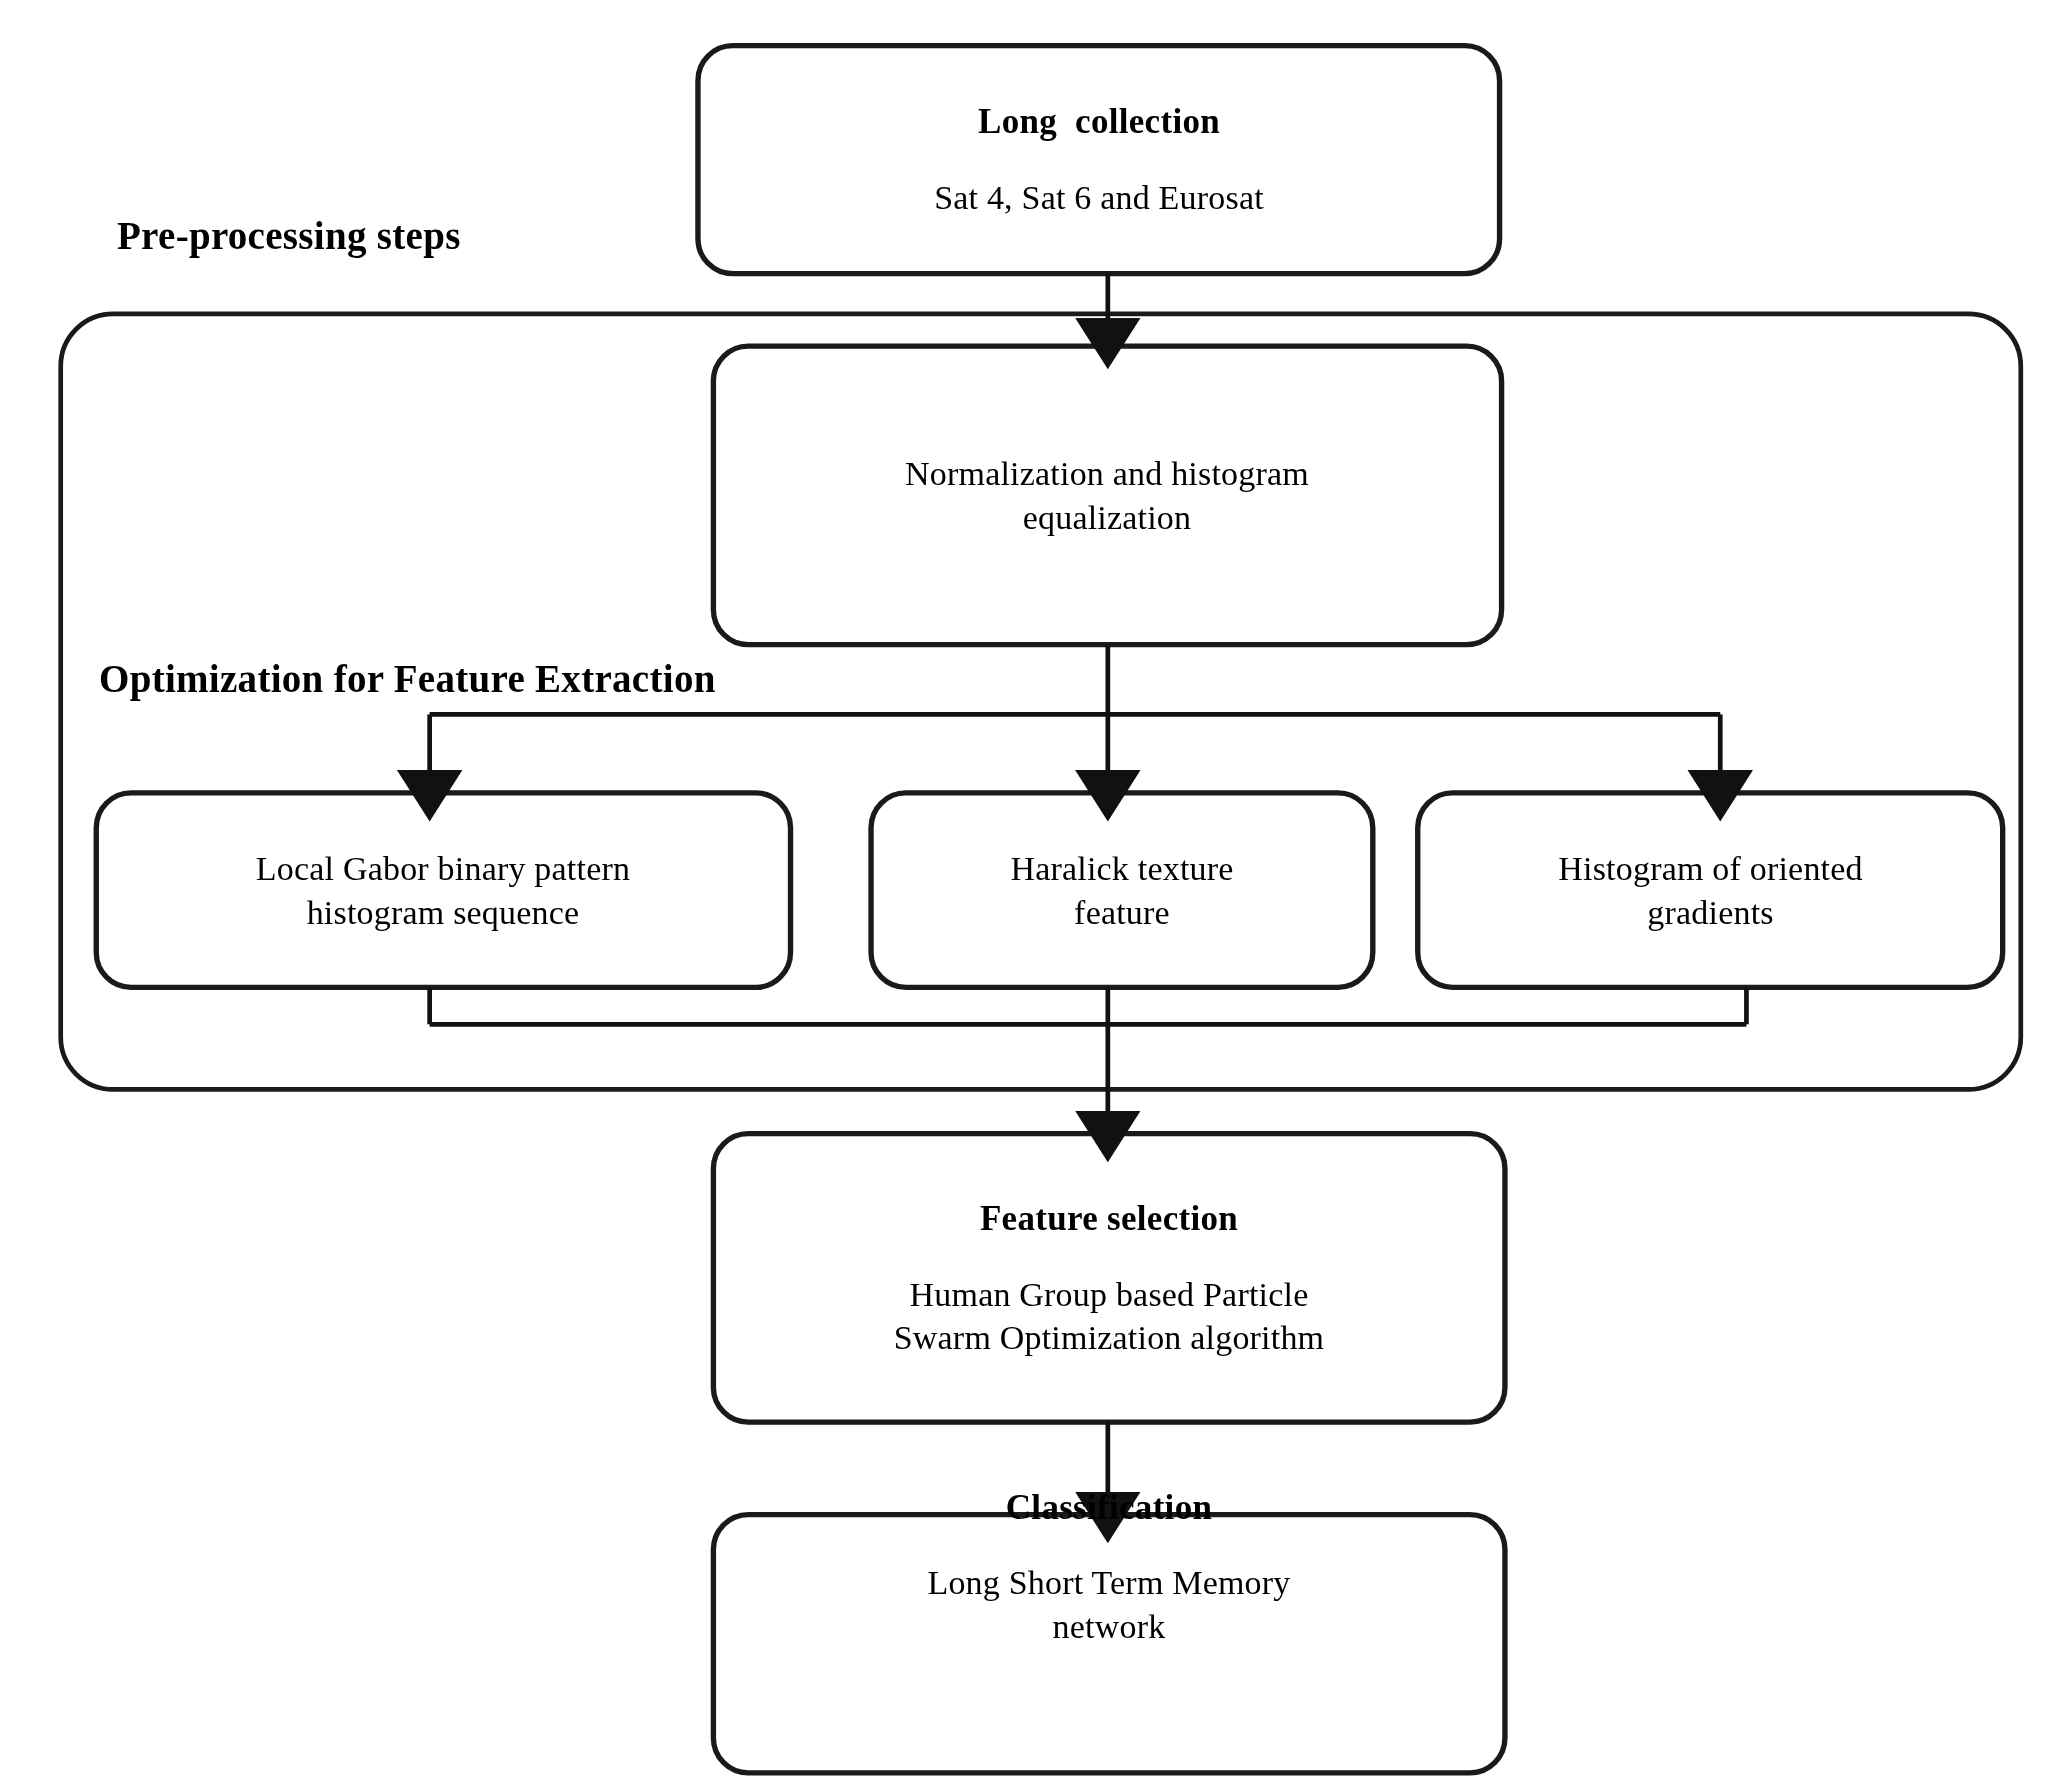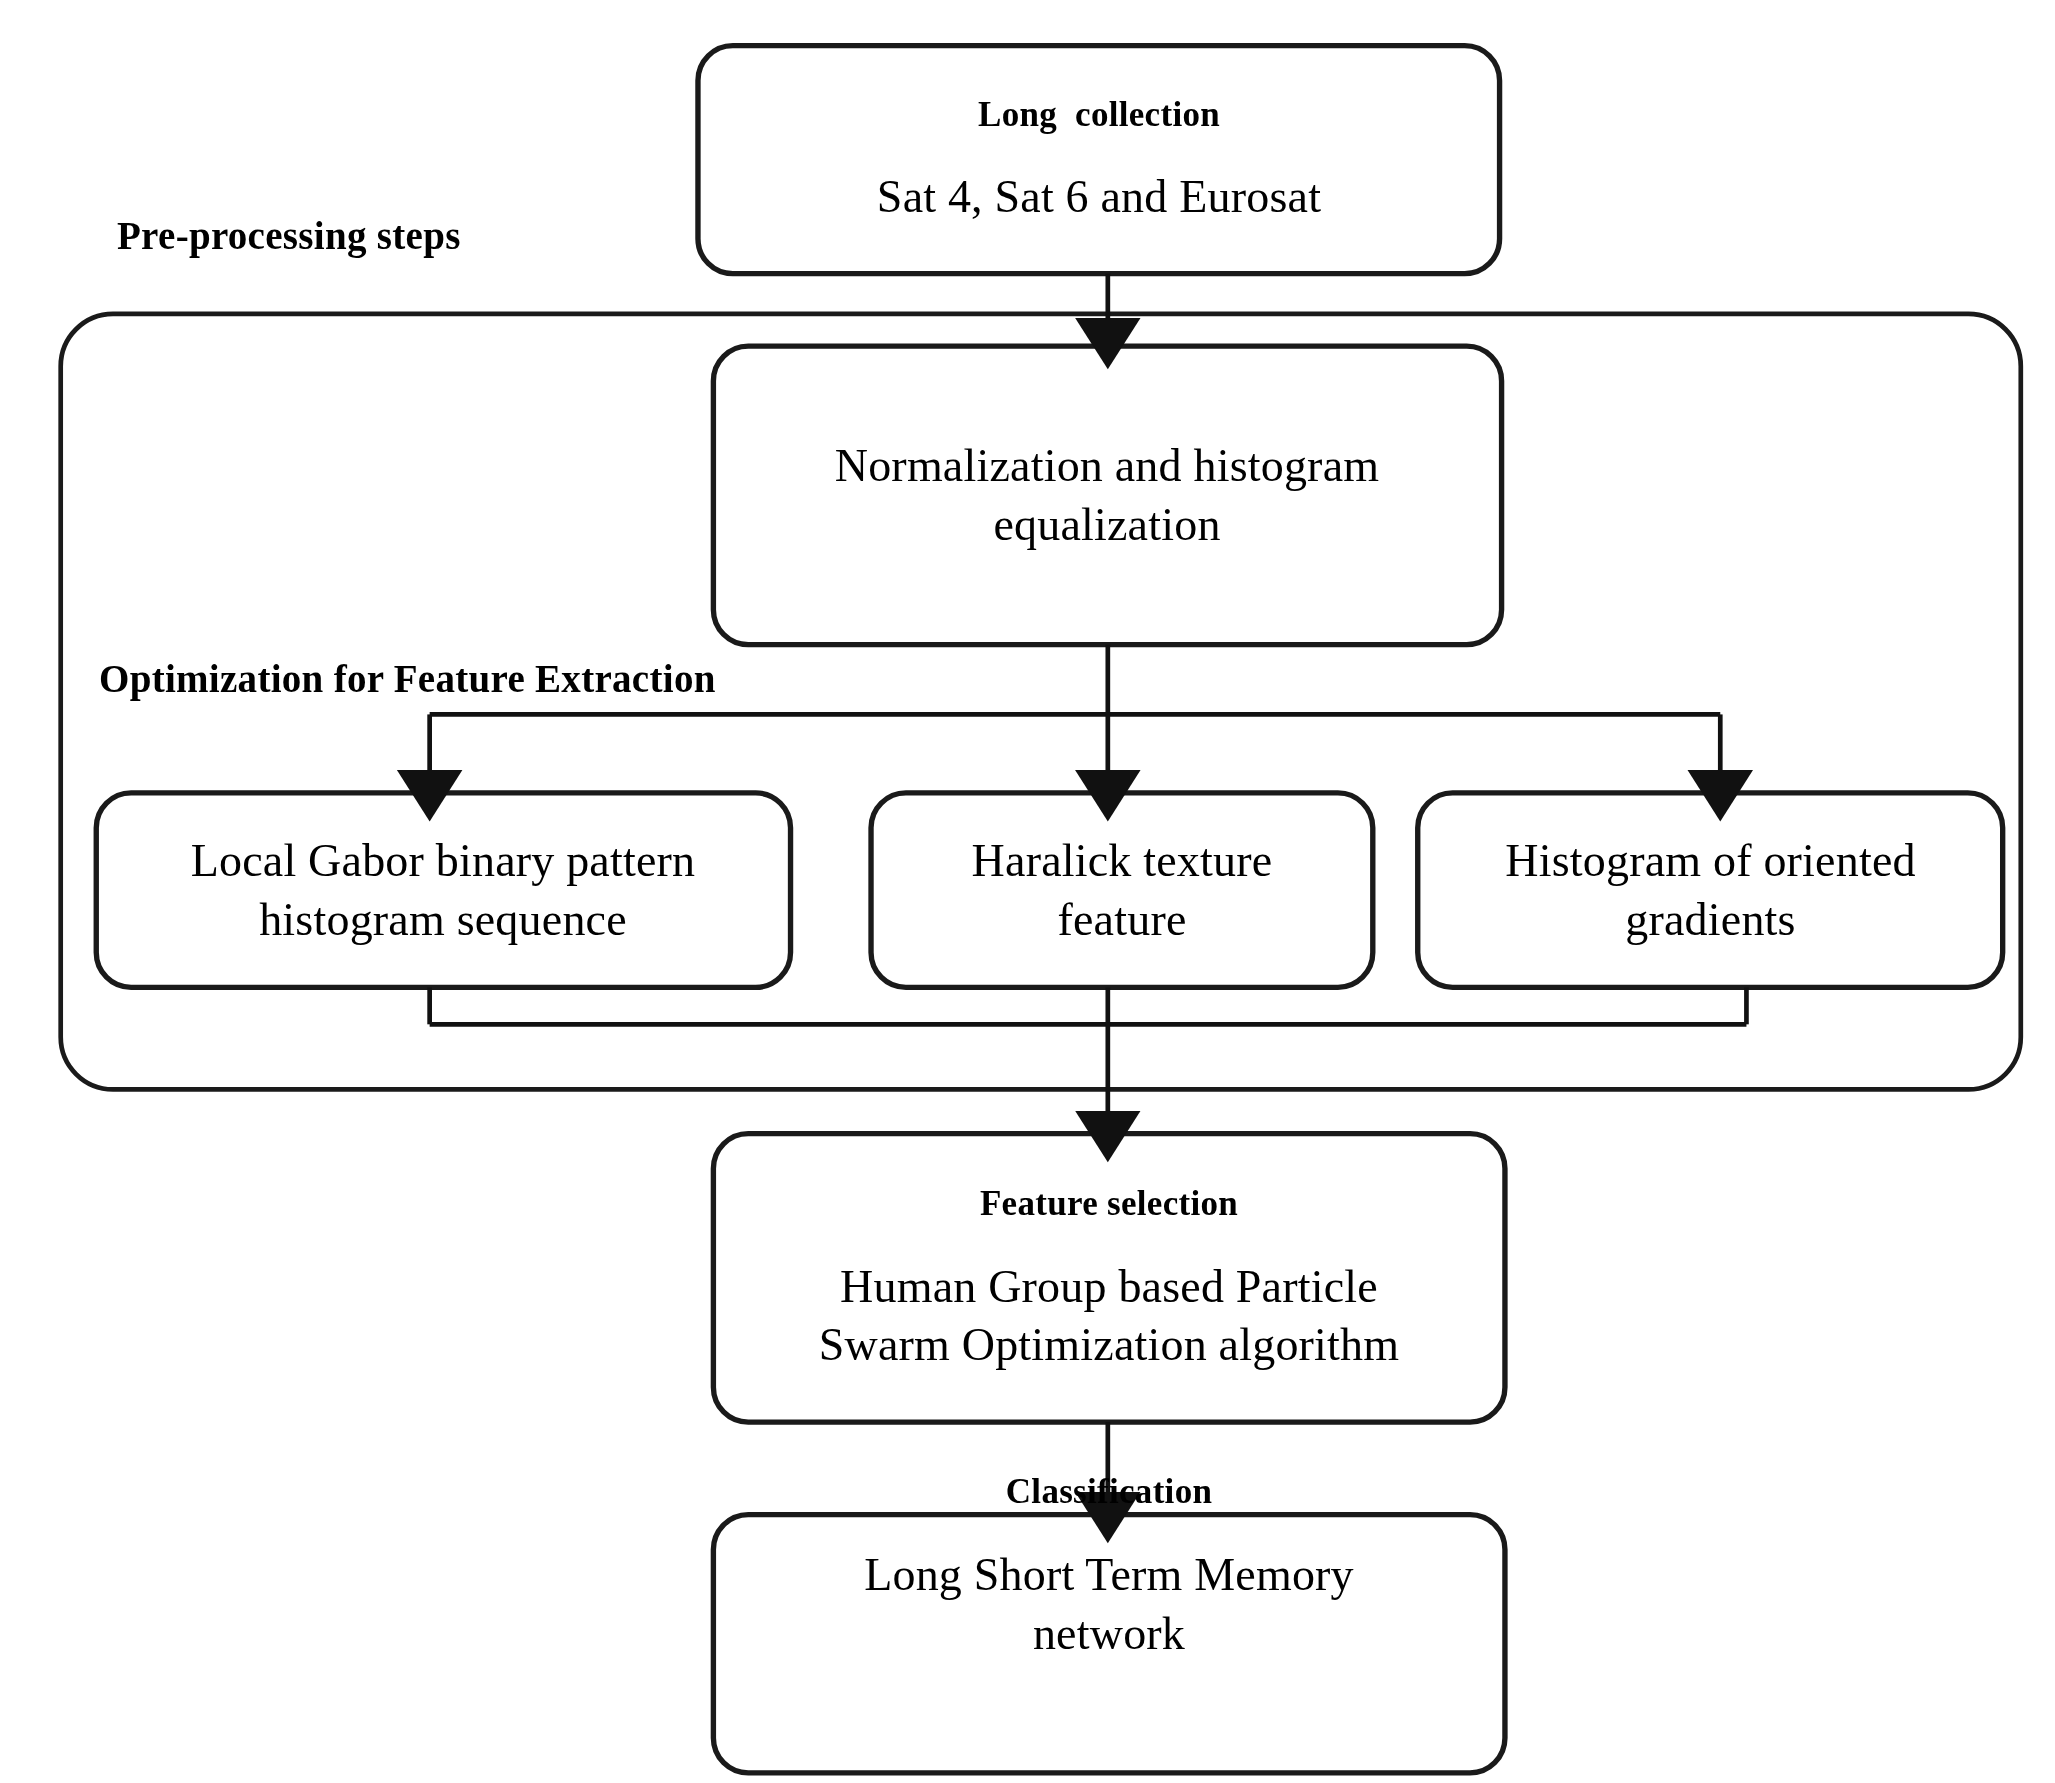--- a/index.html
+++ b/index.html
@@ -38,21 +38,21 @@
     line-height: 1.28;
   }
   .node .title {
     font-weight: bold;
     font-size: 35px;
     letter-spacing: 0.3px;
     white-space: pre;
   }
   .node .body {
     font-weight: normal;
-    font-size: 46px;
+    font-size: 34px;
     letter-spacing: 0.2px;
   }
   .gap-md { height: 31px; }
 
   .section-label {
     position: absolute;
     font-weight: bold;
     font-size: 39px;
     letter-spacing: 0.3px;
     white-space: nowrap;

